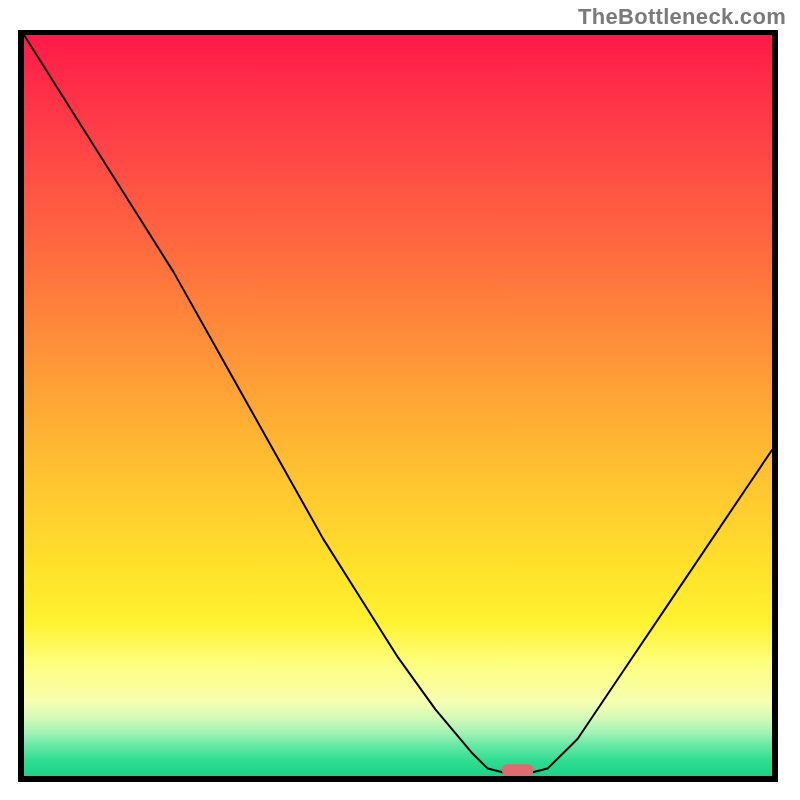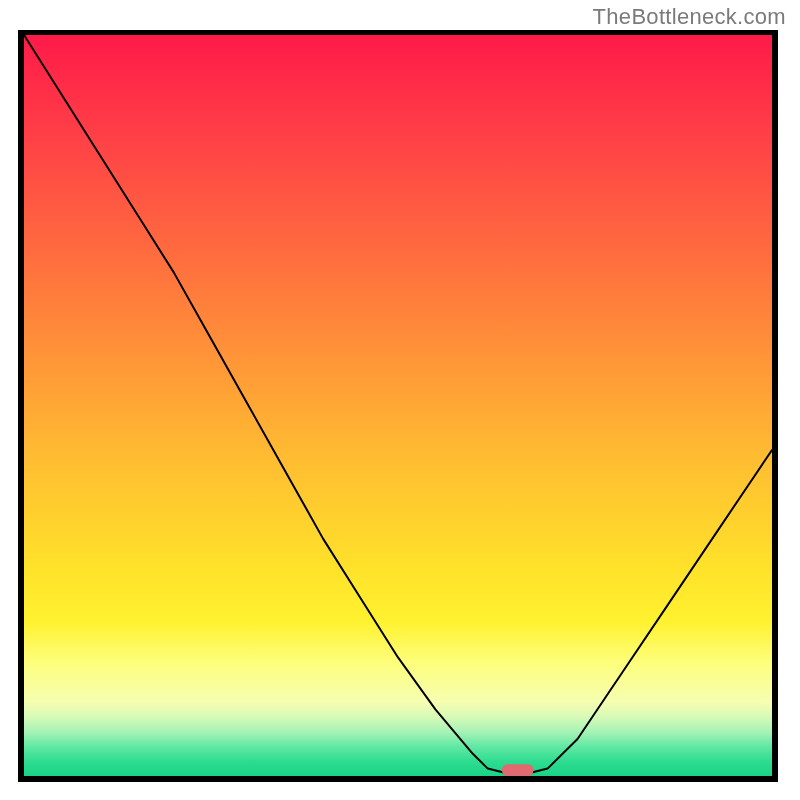--- a/index.html
+++ b/index.html
@@ -16,21 +16,21 @@
     position: relative;
     width: 800px;
     height: 800px;
   }
 
   .watermark {
     position: absolute;
     top: 4px;
     right: 14px;
     font-size: 22px;
-    font-weight: 400;
+    font-weight: 700;
     color: #7a7a7a;
     letter-spacing: 0.3px;
     z-index: 10;
   }
 
   .plot-outer {
     position: absolute;
     left: 18px;
     top: 30px;
     width: 760px;

